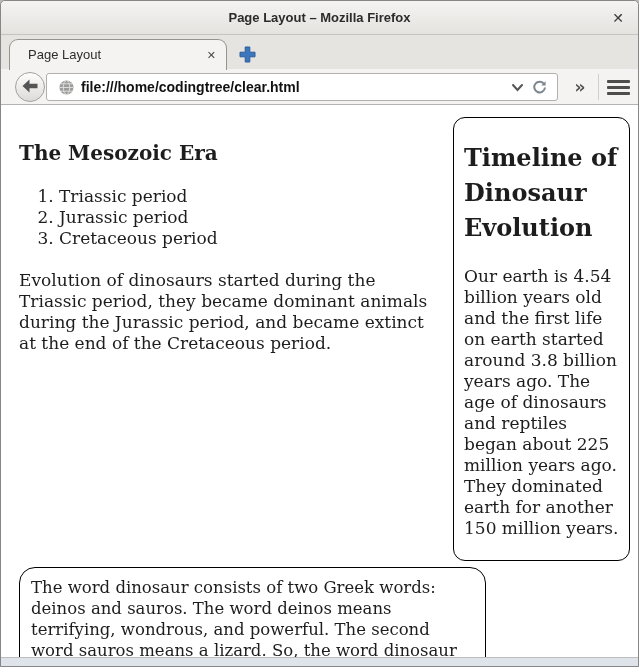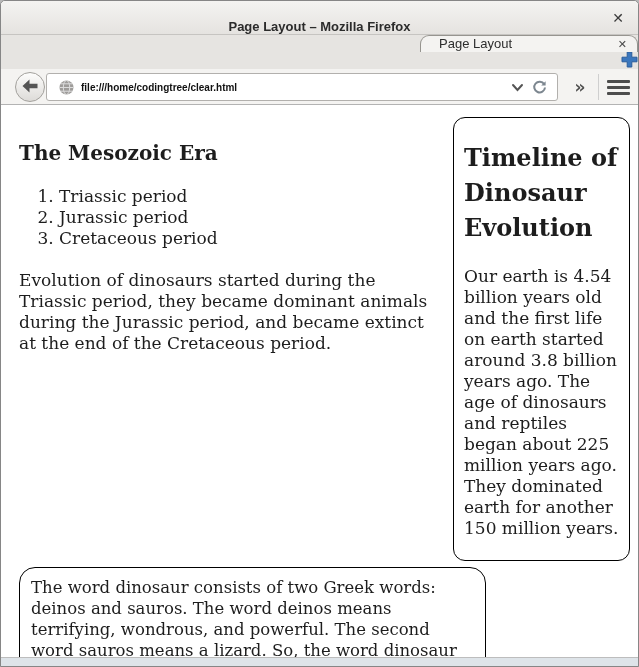--- a/index.html
+++ b/index.html
@@ -15,41 +15,40 @@
     overflow: hidden;
   }
 
   
   .titlebar {
     position: relative;
     height: 34px;
     background: linear-gradient(#f4f3f1, #e5e3e0);
     border-bottom: 1px solid #c6c4c1;
     border-radius: 4px 4px 0 0;
-    display: flex; align-items: flex-end; justify-content: center;
+    display: flex; align-items: center; justify-content: center;
   }
   .titlebar-title {
     font-size: 13px; font-weight: bold; color: #2b2b2b;
   }
   .win-close {
     position: absolute; right: 10px; top: 50%; transform: translateY(-50%);
     background: none; border: none; cursor: pointer;
     font-size: 14px; font-weight: bold; color: #3a3a3a;
     line-height: 1; padding: 2px 4px;
     font-family: "DejaVu Sans", sans-serif;
   }
 
   
   .tabbar {
     position: relative;
     height: 34px;
     background: #e6e4e1;
     display: flex; align-items: flex-end;
     padding-left: 8px;
-    flex-direction: column;
   }
   .tab {
     position: relative;
     width: 218px; height: 31px;
     margin-bottom: -1px;
     background: #f4f3f1;
     border: 1px solid #96948f;
     border-bottom: none;
     border-radius: 9px 9px 0 0;
     display: flex; align-items: center;
@@ -90,21 +89,21 @@
     width: 512px; height: 28px;
     background: #fff;
     border: 1px solid #b2b0ad;
     border-radius: 3px;
     display: flex; align-items: center;
     padding: 0 6px 0 12px;
     cursor: text;
   }
   .url-globe { margin-right: 7px; line-height: 0; }
   .url-text {
-    font-size: 10px; font-weight: 600; color: #111;
+    font-size: 14px; font-weight: 600; color: #111;
     flex: 1; white-space: nowrap; overflow: hidden;
   }
   .url-dropdown, .reload-btn {
     background: none; border: none; cursor: pointer;
     line-height: 0; padding: 2px 4px;
   }
   .overflow-btn {
     position: absolute; left: 565px; top: 0;
     height: 36px; width: 28px;
     background: none; border: none; cursor: pointer;

